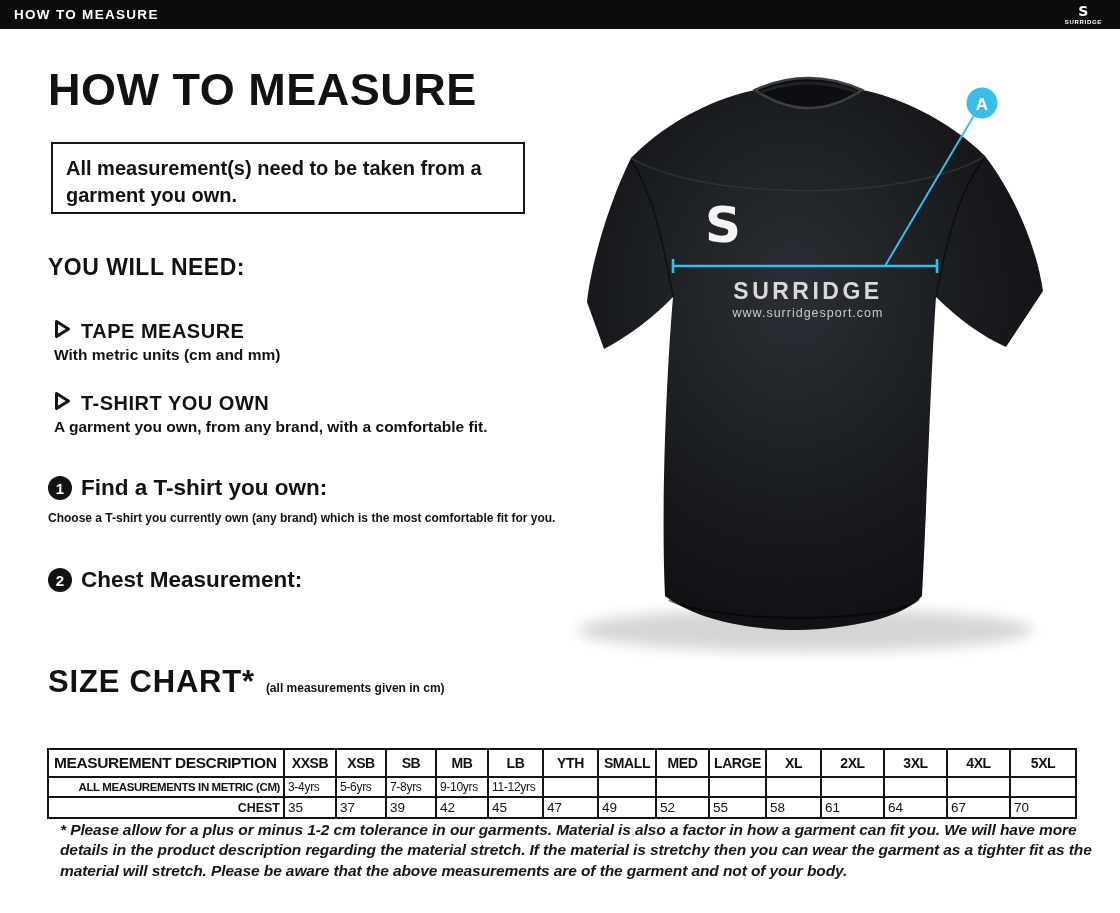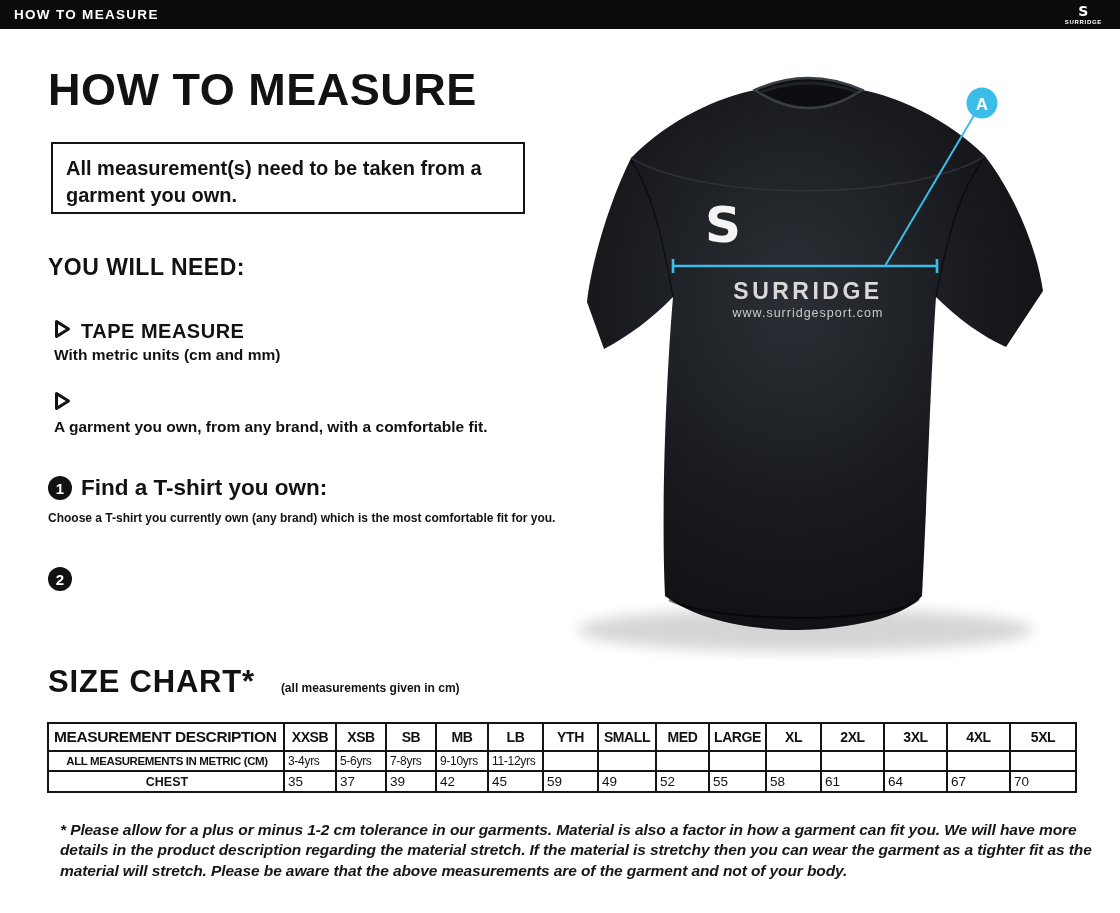--- a/index.html
+++ b/index.html
@@ -38,35 +38,35 @@
   #step-0{top:475px;}
   #step-1{top:567px;}
   .step-head{display:flex;align-items:center;gap:9px;}
   .step-num{
     width:24px;height:24px;border-radius:50%;background:#121212;color:#fff;
     font-size:15px;font-weight:800;display:flex;align-items:center;justify-content:center;
   }
   .step-title{font-size:22.5px;font-weight:800;}
   .step-desc{margin-top:7px;font-size:12px;font-weight:700;line-height:21px;width:545px;}
   
-  .size-heading{position:absolute;left:48px;top:664px;display:flex;align-items:baseline;gap:26px;}
+  .size-heading{position:absolute;left:48px;top:664px;display:flex;align-items:baseline;gap:11px;}
   .size-heading .big{font-size:31px;font-weight:800;letter-spacing:.8px;}
   .size-heading .small{font-size:12px;font-weight:700;}
   table.size-table{
-    position:absolute;left:47px;top:722px;width:1028px;border-collapse:collapse;table-layout:fixed;
+    position:absolute;left:47px;top:748px;width:1028px;border-collapse:collapse;table-layout:fixed;
   }
   .size-table th,.size-table td{border:2px solid #141414;padding:0 3px;overflow:hidden;white-space:nowrap;}
   .size-table thead th{font-size:14px;font-weight:700;height:26px;letter-spacing:-.4px;text-align:center;}
   .size-table thead th.desc{text-align:left;font-size:15.5px;padding-left:5px;}
   .size-table td{text-align:left;}
   .size-table tr.metric td{height:18px;font-size:12px;letter-spacing:-.3px;}
   .size-table tr.metric td.rowlabel{font-weight:700;font-size:11.5px;letter-spacing:-.4px;}
   .size-table tr.chest td{height:19px;font-size:13.5px;}
   .size-table tr.chest td.rowlabel{font-size:12.5px;font-weight:700;}
-  .size-table td.rowlabel{text-align:center;padding-left:5px;}
+  .size-table td.rowlabel{text-align:right;padding-left:5px;}
   .disclaimer{
     position:absolute;left:60px;top:804px;width:1036px;
     font-size:15.5px;font-weight:700;font-style:italic;line-height:20.5px;letter-spacing:-.1px;color:#161616;
   }
   
   .shirt-wrap{position:absolute;left:565px;top:50px;width:530px;height:610px;}
 </style>
 </head>
 <body>
 
@@ -96,35 +96,37 @@
   <div class="need-desc">With metric units (cm and mm)</div>
 </div>
 
 <div class="need-item" id="need-1">
   <div class="need-head">
     <span>
       <svg width="17" height="20" viewBox="0 0 17 20">
           <polygon points="2.5,2.5 14.5,10 2.5,17.5" fill="none" stroke="#121212" stroke-width="3" stroke-linejoin="round"></polygon>
         </svg>
     </span>
+    <span class="need-title">T-SHIRT YOU OWN</span>
   </div>
   <div class="need-desc">A garment you own, from any brand, with a comfortable fit.</div>
 </div>
 
 <div class="step" id="step-0">
   <div class="step-head">
     <span class="step-num">1</span>
     <span class="step-title">Find a T-shirt you own:</span>
   </div>
   <div class="step-desc">Choose a T-shirt you currently own (any brand) which is the most comfortable fit for you.</div>
 </div>
 
 <div class="step" id="step-1">
   <div class="step-head">
     <span class="step-num">2</span>
+    <span class="step-title">Chest Measurement:</span>
   </div>
 </div>
 
 <div class="size-heading">
   <span class="big">SIZE CHART*</span>
   <span class="small">(all measurements given in cm)</span>
 </div>
 
 <table class="size-table">
   <colgroup>
@@ -181,21 +183,21 @@
       <td></td>
       <td></td>
     </tr>
     <tr class="chest">
       <td class="rowlabel">CHEST</td>
       <td>35</td>
       <td>37</td>
       <td>39</td>
       <td>42</td>
       <td>45</td>
-      <td>59</td>
+      <td>47</td>
       <td>49</td>
       <td>52</td>
       <td>55</td>
       <td>58</td>
       <td>61</td>
       <td>64</td>
       <td>67</td>
       <td>70</td>
     </tr>
   </tbody>

